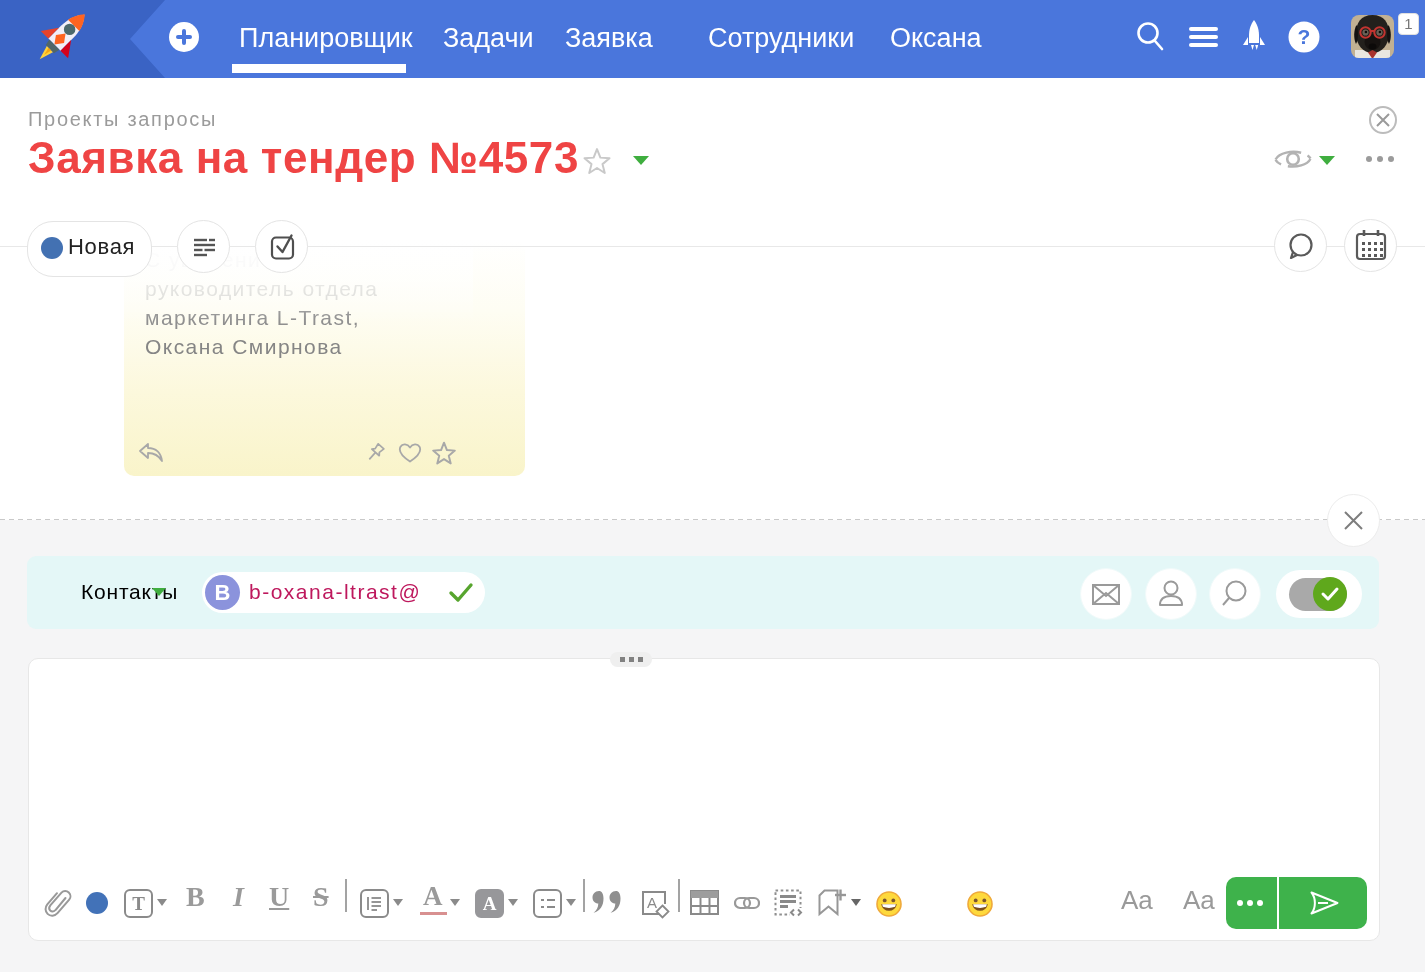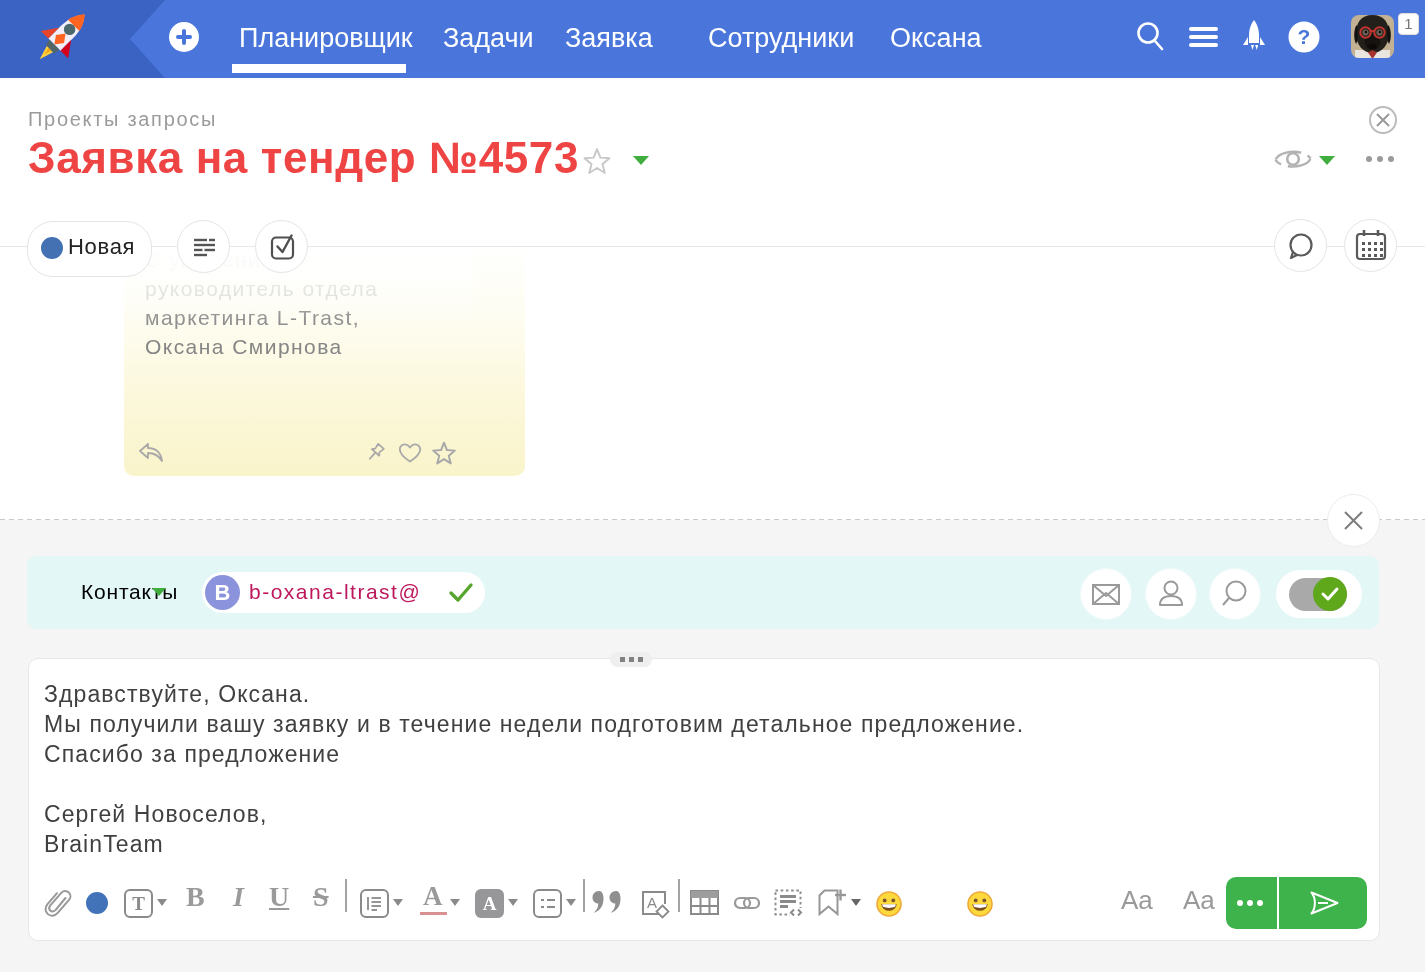--- a/index.html
+++ b/index.html
@@ -287,21 +287,20 @@
       </div>
     </div>
   </div>
 
   <div class="abs" id="handle">
     <span style="left:10px;"></span>
     <span style="left:19px;"></span>
     <span style="left:28px;"></span>
   </div>
   <div class="abs" id="compose">
-    <div id="msg">Здравствуйте, Оксана.<br>Мы получили вашу заявку и в течение недели подготовим детальное предложение.<br>Спасибо за предложение<br><br>Сергей Новоселов,<br>BrainTeam</div>
     <div id="toolbar">
       <svg style="position:absolute; left:15px; top:11px;" width="28" height="30" viewBox="0 0 28 30">
         <path d="M20.5 8 L10.5 20 C9 22 6.5 21.8 5.2 20.5 C3.8 19 4 17 5.3 15.4 L16.5 2.6 C18.5 0.5 21.8 0.6 23.8 2.5 C25.8 4.4 26 7.6 24.2 9.7 L12.5 23.2 C9.8 26.3 5.3 26.5 2.6 23.9 C0 21.4 -0.1 17.2 2.3 14.4 L12 3.2" fill="none" stroke="#999" stroke-width="2" stroke-linecap="round" transform="translate(1,2)"></path>
       </svg>
       <div style="position:absolute; left:57px; top:15px; width:22px; height:22px; border-radius:50%; background:#4272b8;"></div>
       <div class="tbox" style="left:95px;"><span style="font-size:19px; font-weight:700; font-family:'Liberation Serif',serif;">T</span></div>
       <div class="tb-caret" style="left:128px; top:22px;"></div>
       <span class="tbtxt" style="left:157px;">B</span>
       <span class="tbtxt" style="left:204px; font-style:italic;">I</span>
       <span class="tbtxt" style="left:240px; text-decoration:underline;">U</span>

